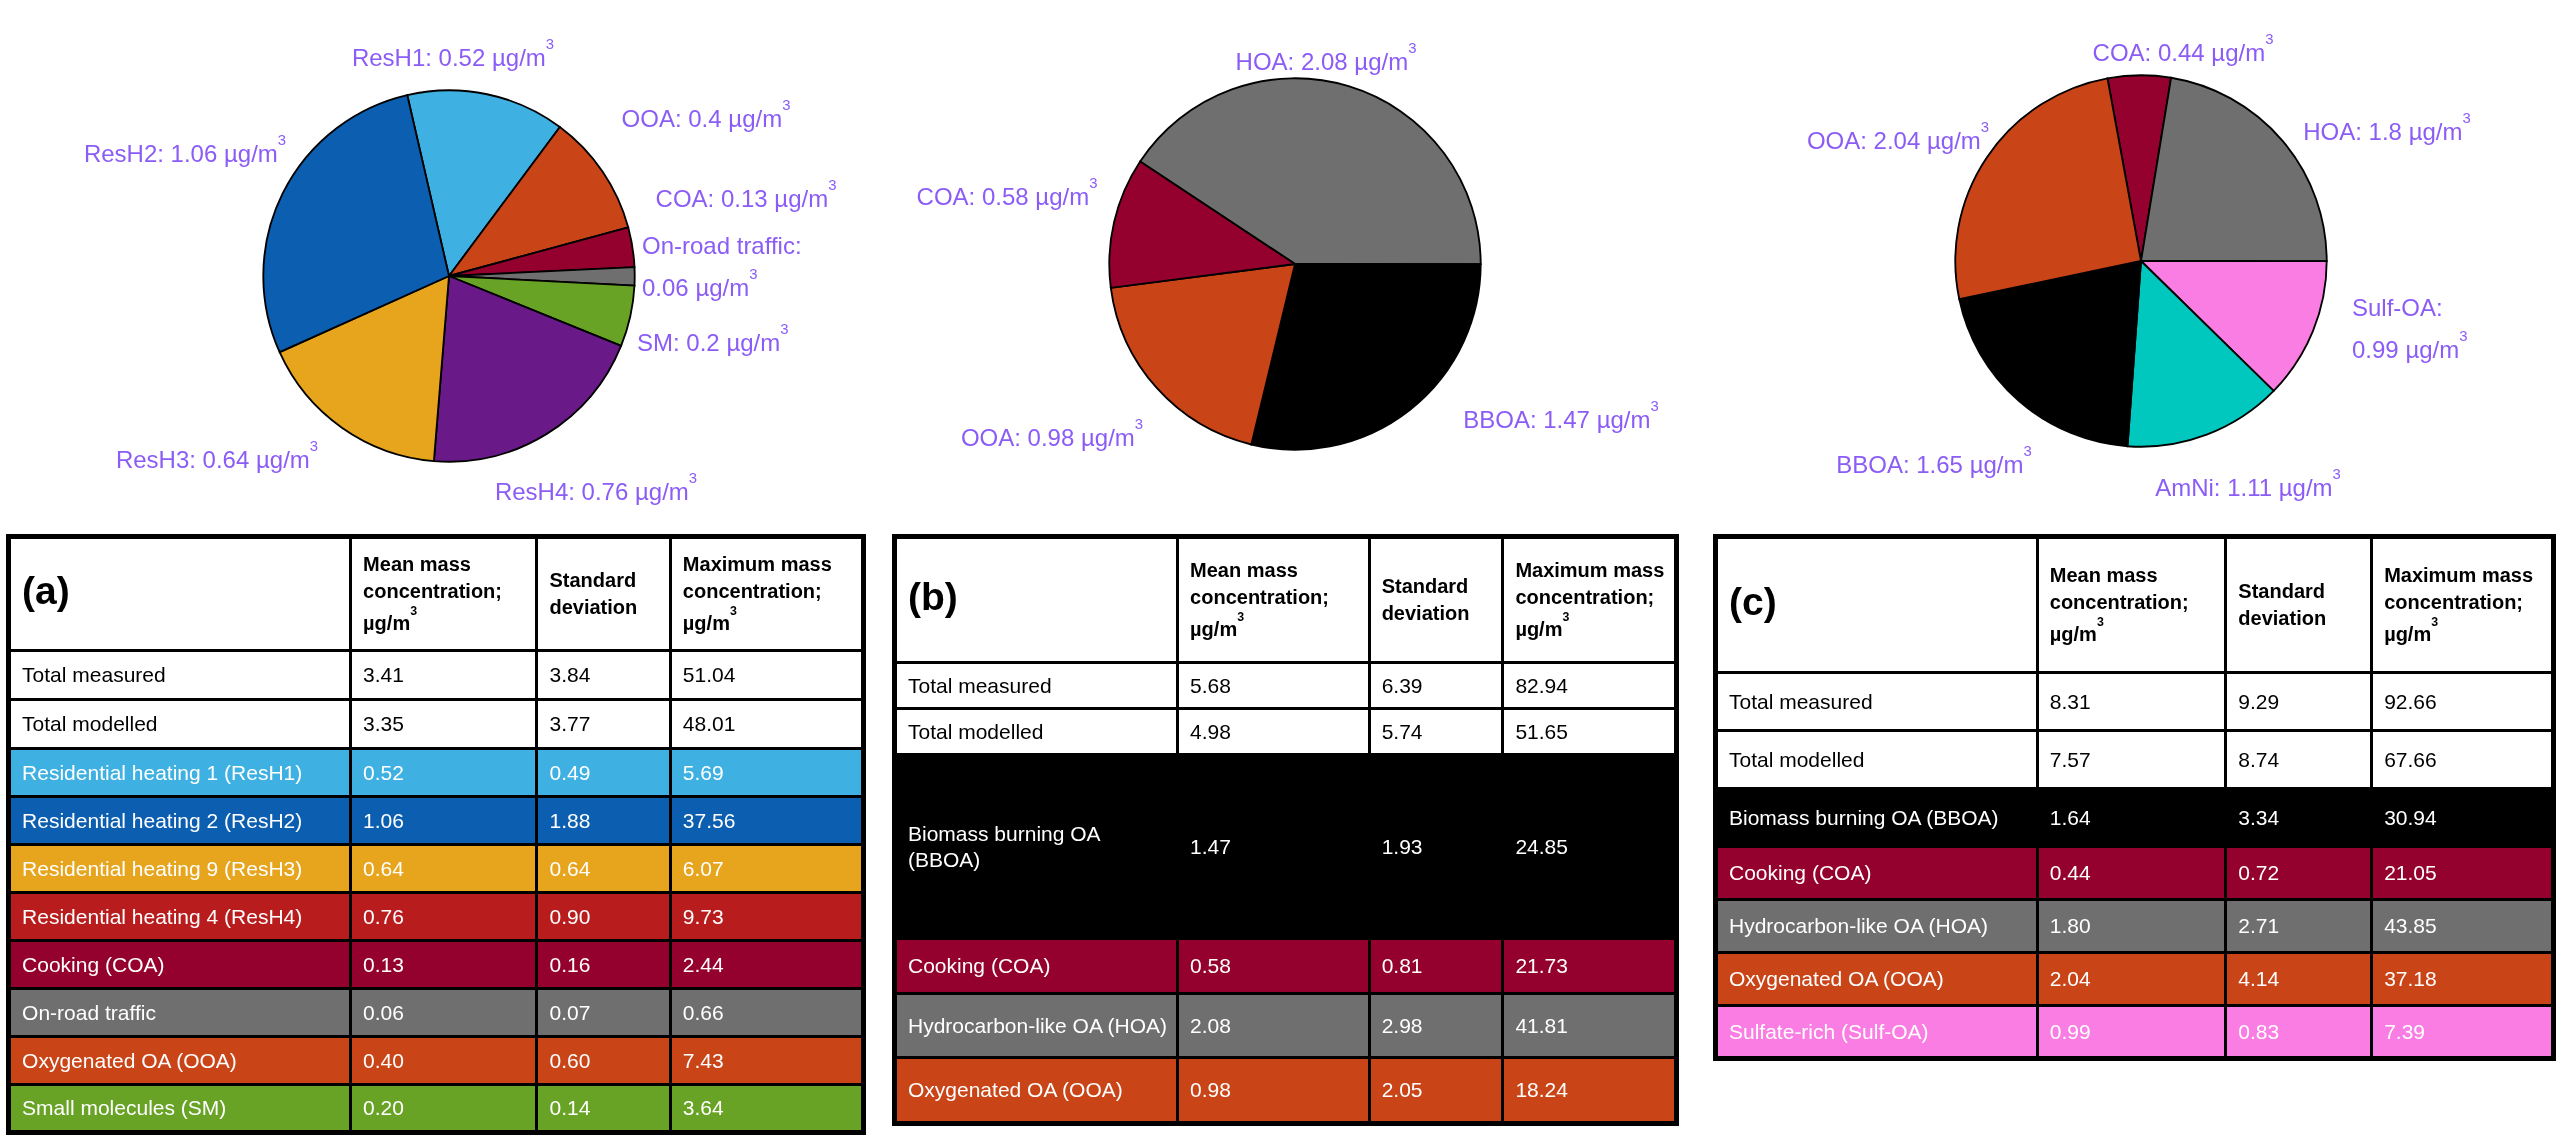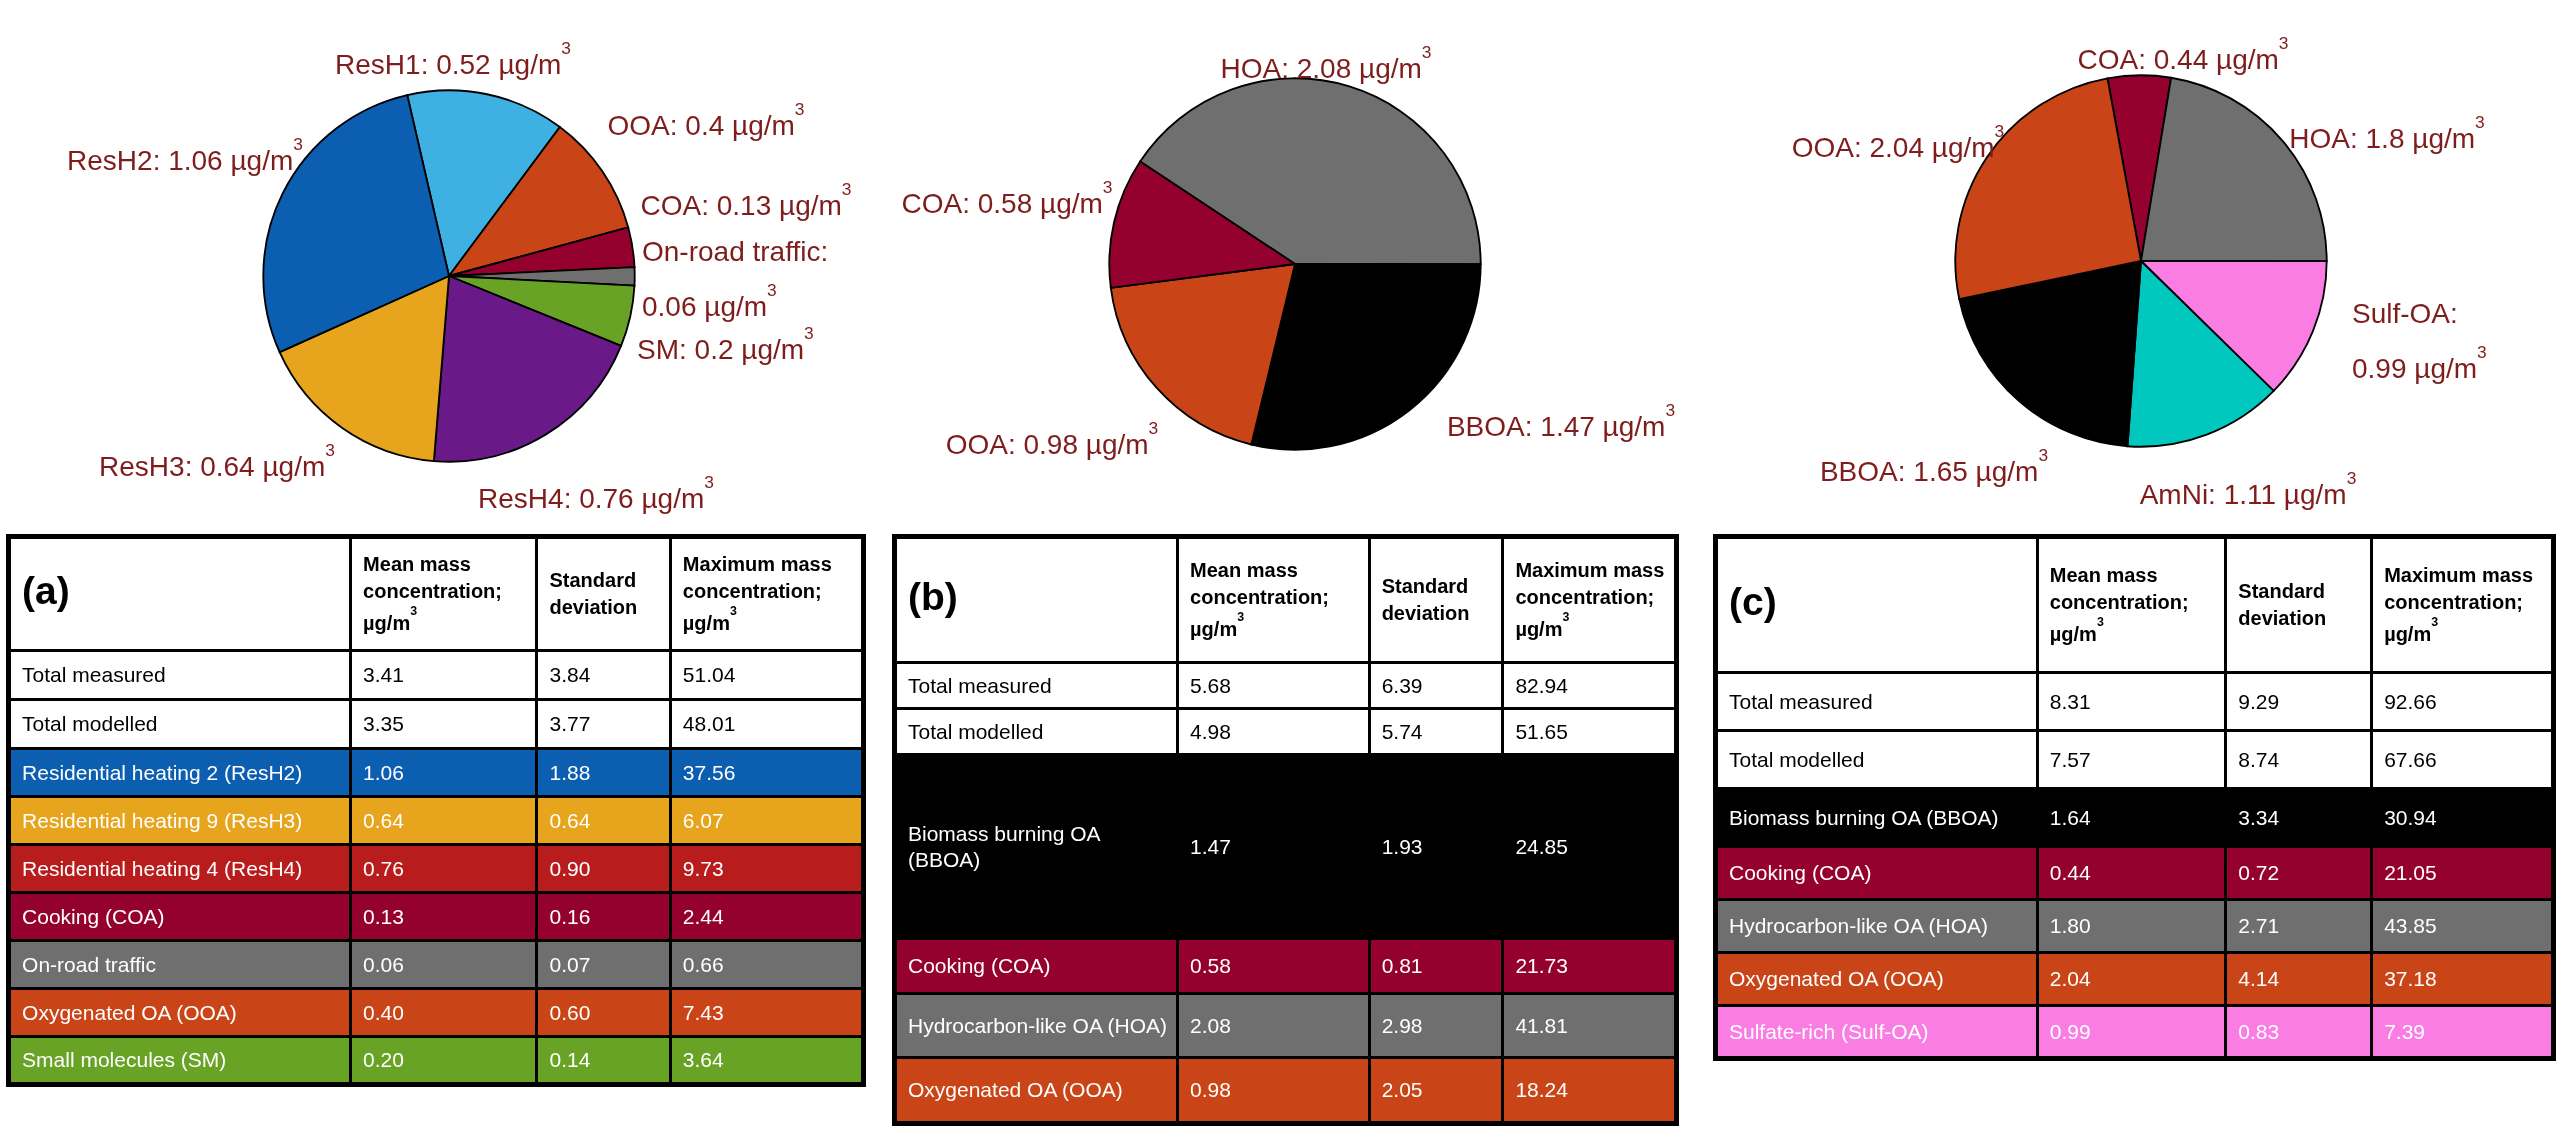--- a/index.html
+++ b/index.html
@@ -1,19 +1,19 @@
 <!DOCTYPE html>
 <html style="font-size:9.8px"><head>
 <meta charset="utf-8">
 <style>
   html,body{margin:0;padding:0;background:#ffffff;}
   #canvas{position:relative;width:2576px;height:1149px;background:#ffffff;overflow:hidden;
           font-family:"Liberation Sans", sans-serif;color:#000;}
   svg.pie{position:absolute;}
-  .pie-label{position:absolute;font-size:28px;line-height:48px;white-space:nowrap;color:#7f1d1d;}
+  .pie-label{position:absolute;font-size:24px;line-height:36px;white-space:nowrap;color:#8b5cf6;}
   .pie-label.center{transform:translateX(-50%);text-align:center;}
   sup{font-size:62%;position:relative;top:-0.55em;}
   table.dtable{position:absolute;border-collapse:collapse;table-layout:fixed;
                border:5.5px solid #000;background:#fff;}
   .dtable th,.dtable td{border:3.1px solid #000;padding-left:11px;padding-right:3.7px;
                vertical-align:middle;text-align:left;overflow:hidden;}
   .dtable th{font-weight:bold;font-size:20px;line-height:27px;}
   .dtable td{font-size:21px;line-height:26px;}
   .tag{font-size:39px;font-weight:bold;}
   #table-a thead tr{height:114px;}
@@ -159,20 +159,26 @@
           <td>3.41</td>
           <td>3.84</td>
           <td>51.04</td>
         </tr>
         <tr style="background-color: rgb(255, 255, 255); color: rgb(0, 0, 0);">
           <td>Total modelled</td>
           <td>3.35</td>
           <td>3.77</td>
           <td>48.01</td>
         </tr>
+        <tr style="background-color: rgb(62, 177, 226); color: rgb(255, 255, 255);">
+          <td>Residential heating 1 (ResH1)</td>
+          <td>0.52</td>
+          <td>0.49</td>
+          <td>5.69</td>
+        </tr>
         <tr style="background-color: rgb(11, 94, 176); color: rgb(255, 255, 255);">
           <td>Residential heating 2 (ResH2)</td>
           <td>1.06</td>
           <td>1.88</td>
           <td>37.56</td>
         </tr>
         <tr style="background-color: rgb(231, 164, 29); color: rgb(255, 255, 255);">
           <td>Residential heating 9 (ResH3)</td>
           <td>0.64</td>
           <td>0.64</td>

